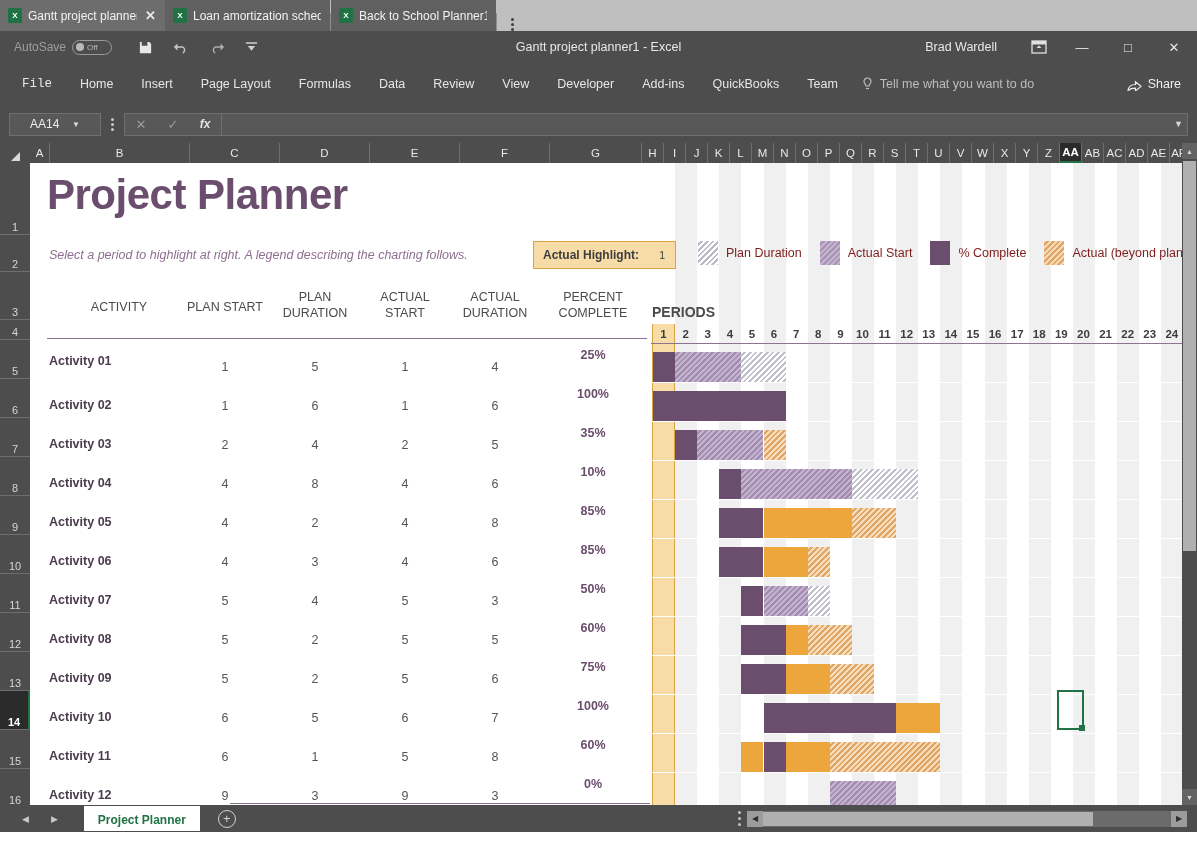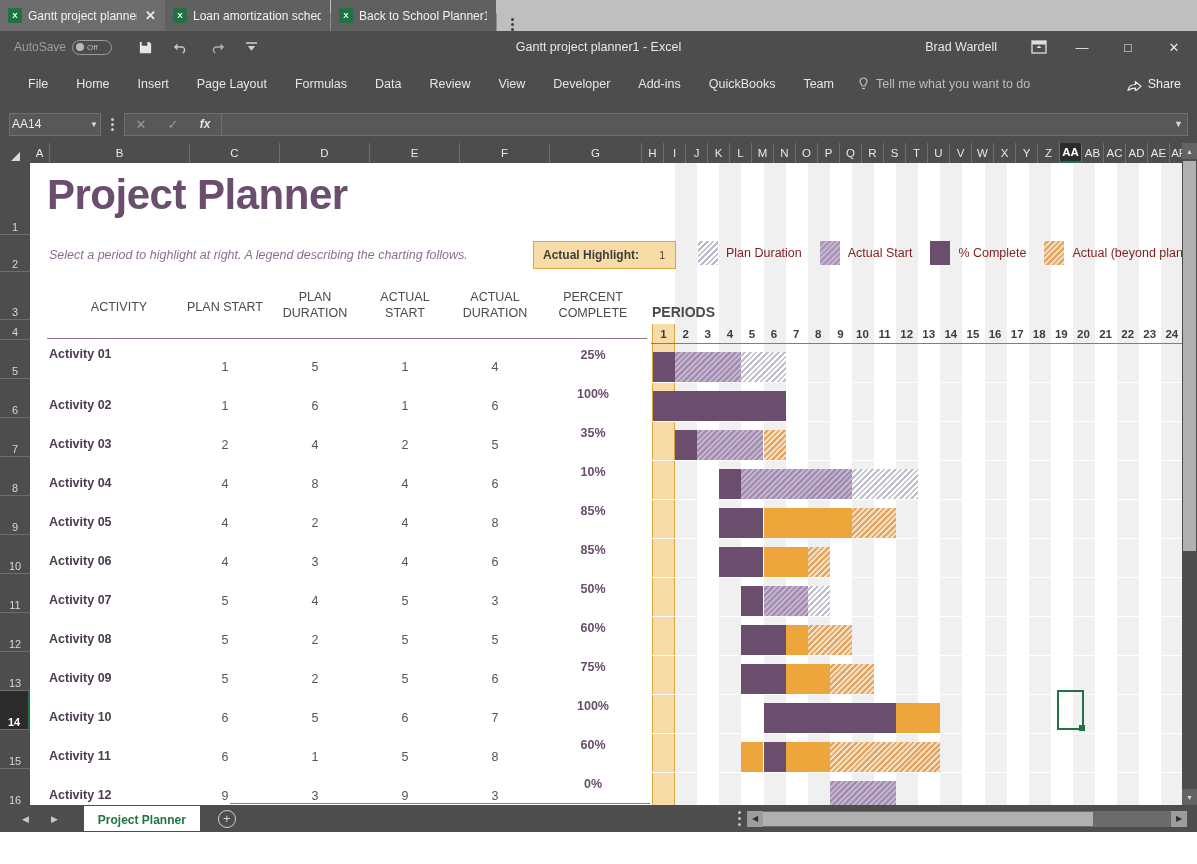--- a/index.html
+++ b/index.html
@@ -55,33 +55,33 @@
   .username { font-size:12.5px; color:#e8e8e8; margin-right:22px;}
   .winbtn { width:46px; height:32px; display:flex; align-items:center; justify-content:center; color:#e8e8e8; font-size:13px;}
   .ribbonbtn { width:40px; height:32px; display:flex; align-items:center; justify-content:center;}
 
   
   .ribbon {
     position:absolute; left:0; top:63px; width:1197px; height:42px;
     background:#4d4d4d; display:flex; align-items:center; color:#e6e6e6; font-size:12.5px;
   }
   .rtab { padding:0 14px; height:42px; display:flex; align-items:center; white-space:nowrap;}
-  .rtab.first { padding-left:28px; }
+  .rtab.first { padding-left:22px;font-family:Liberation Mono, monospace; }
   .tellme { display:flex; align-items:center; gap:7px; color:#bdbdbd; margin-left:10px;}
   .share { margin-left:auto; display:flex; align-items:center; gap:6px; padding-right:16px; color:#ededed;}
 
   
   .fbar {
     position:absolute; left:0; top:105px; width:1197px; height:38px;
     background:#4d4d4d; display:flex; align-items:center;
   }
   .namebox {
     margin-left:9px; width:92px; height:23px; background:#585858;
     border:1px solid #6f6f6f; display:flex; align-items:center;
-    padding:0 2px; color:#ececec; font-size:12px;
+    padding:0 20px; color:#ececec; font-size:12px;
   }
   .namebox .nb-val{flex:1;}
   .namebox .caret{font-size:8px;color:#dcdcdc;}
   .fbdots { margin:0 10px; }
   .fbdots i { background:#c9c9c9; }
   .fbtools { display:flex; align-items:center; gap:0; background:#585858; height:23px; border:1px solid #6f6f6f; }
   .fbtools span { width:32px; text-align:center; color:#9b9b9b; font-size:13px; }
   .fbtools span.fx { color:#e2e2e2; font-style:italic; font-weight:bold; font-size:12px;}
   .finput { flex:1; height:23px; background:#585858; border:1px solid #6f6f6f; border-left:none; margin-right:9px;}
   .fb-caret { color:#d8d8d8; font-size:9px; position:absolute; right:14px; }
@@ -534,21 +534,21 @@
         <div class="rowsep" style="left: 621px; width: 574.6px; top: 570px;"></div>
         <div class="bar b-actual" style="left: 711.4px; width: 22.1px; top: 579px;"></div>
         <div class="bar b-comp" style="left: 733.5px; width: 22.1px; top: 579px;"></div>
         <div class="bar b-actual" style="left: 755.6px; width: 44.2px; top: 579px;"></div>
         <div class="bar b-beyond" style="left: 799.8px; width: 110.5px; top: 579px;"></div>
         <div class="rowsep" style="left: 621px; width: 574.6px; top: 609px;"></div>
         <div class="bar b-start" style="left: 799.8px; width: 66.3px; top: 618px;"></div>
       </div>
 
     <div id="rows">
-        <div class="rowlabel" style="left: 19px; top: 184px;">Activity 01</div>
+        <div class="rowlabel" style="left: 19px; top: 191px;">Activity 01</div>
         <div class="rowcell" style="left: 135px; width: 120px; top: 197px;">1</div>
         <div class="rowcell" style="left: 230px; width: 110px; top: 197px;">5</div>
         <div class="rowcell" style="left: 320px; width: 110px; top: 197px;">1</div>
         <div class="rowcell" style="left: 410px; width: 110px; top: 197px;">4</div>
         <div class="rowpct" style="left: 508px; width: 110px; top: 185px;">25%</div>
         <div class="rowlabel" style="left: 19px; top: 235px;">Activity 02</div>
         <div class="rowcell" style="left: 135px; width: 120px; top: 236px;">1</div>
         <div class="rowcell" style="left: 230px; width: 110px; top: 236px;">6</div>
         <div class="rowcell" style="left: 320px; width: 110px; top: 236px;">1</div>
         <div class="rowcell" style="left: 410px; width: 110px; top: 236px;">6</div>

